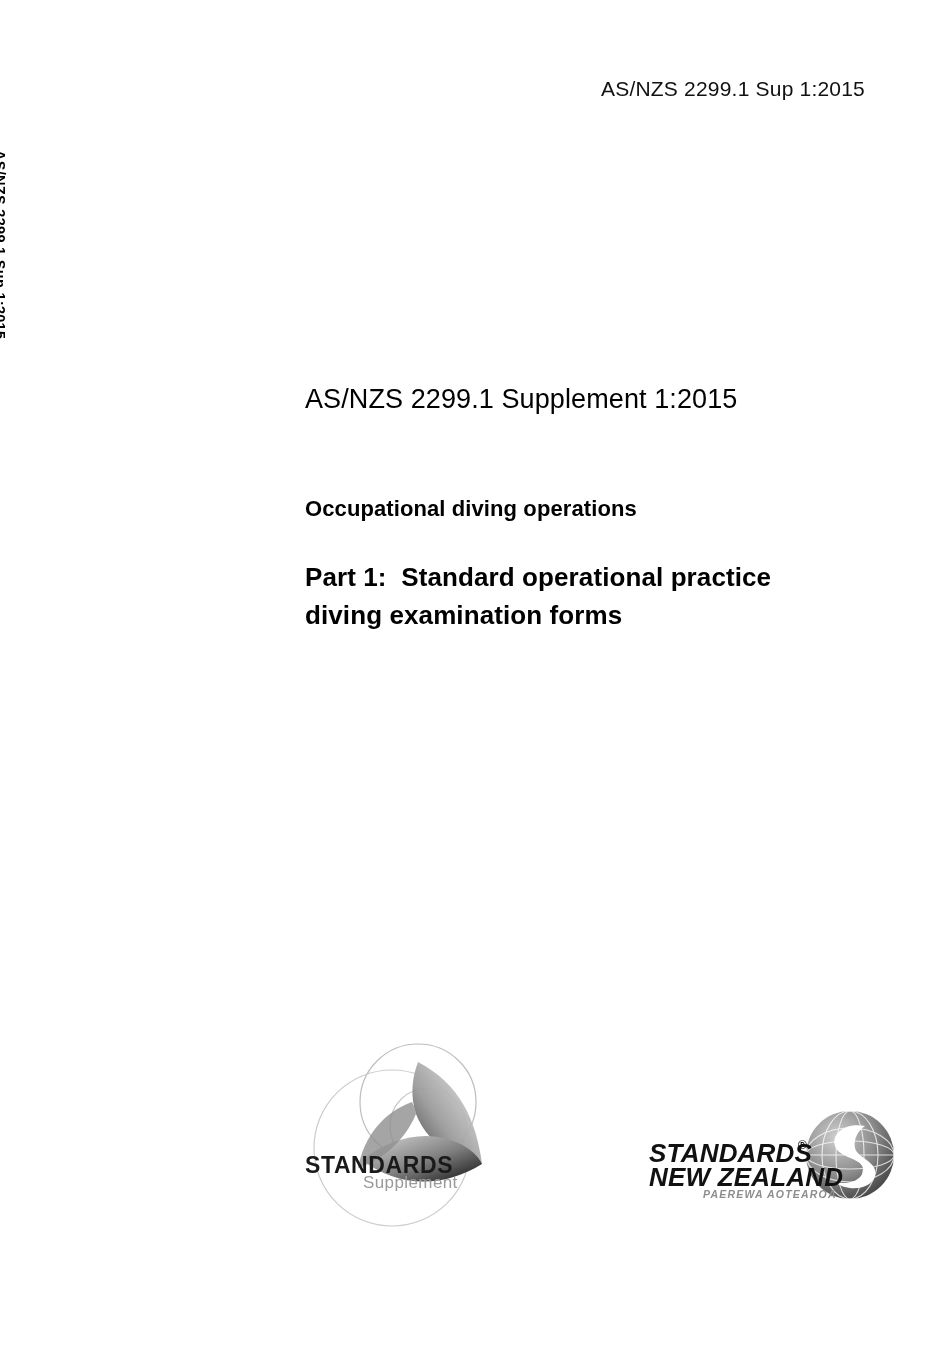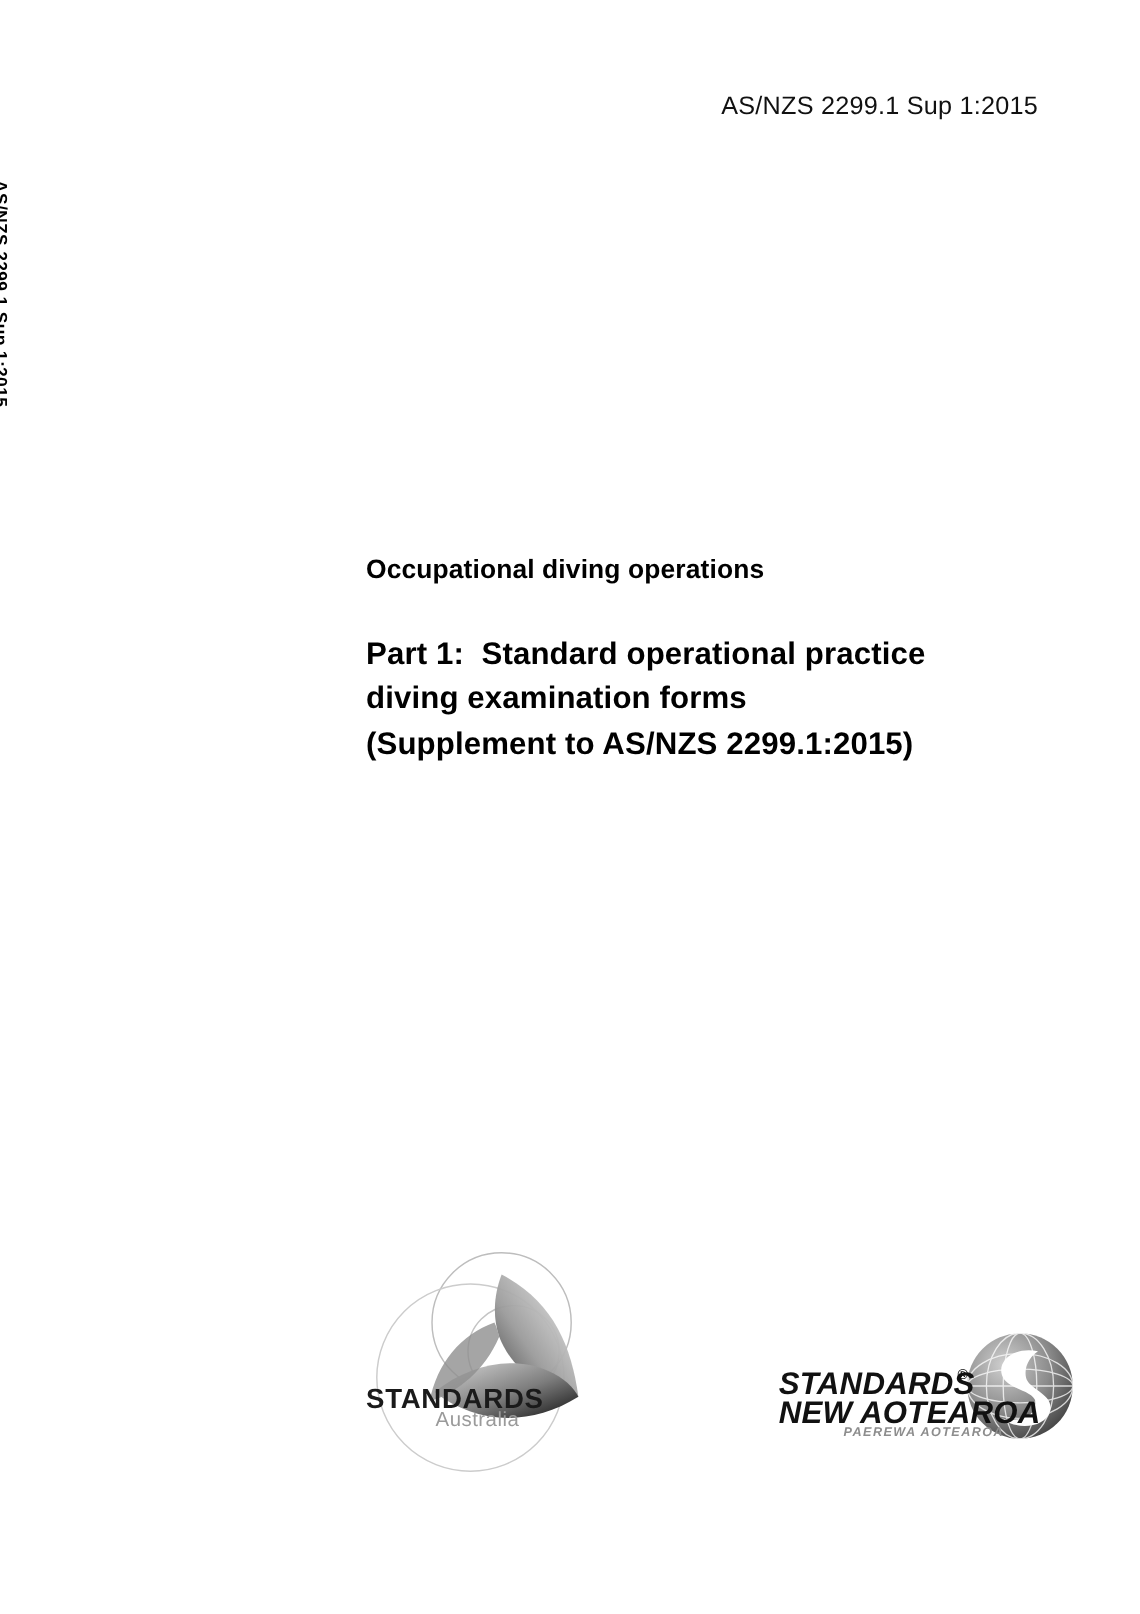--- a/index.html
+++ b/index.html
@@ -170,27 +170,27 @@
 
 <div class="page">
 
   <div class="header-code">AS/NZS 2299.1 Sup 1:2015</div>
 
   <div class="spine">
     <div class="spine-text">AS/NZS 2299.1 Sup 1:2015</div>
   </div>
 
   <div class="title-block">
+    <div class="doc-designation">AS/NZS 2299.1 Supplement 1:2015</div>
 
     <div class="doc-title">Occupational diving operations</div>
 
     <div class="doc-subtitle">
       <span class="line">Part 1:  Standard operational practice</span>
       <span class="line">diving examination forms</span>
-      <span class="line">(Supplement to AS/NZS 2299.1:2015)</span>
     </div>
   </div>
 
   <div class="logos">
 
     <div class="logo-sa">
       <svg width="230" height="240" viewBox="0 0 230 240">
         <defs>
           <linearGradient id="saGradA" x1="0" y1="0" x2="1" y2="1">
             <stop offset="0%" stop-color="#d9d9d9"></stop>
@@ -204,21 +204,21 @@
           </linearGradient>
         </defs>
         <circle cx="118" cy="62" r="58" fill="none" stroke="#bdbdbd" stroke-width="1.2"></circle>
         <circle cx="92" cy="108" r="78" fill="none" stroke="#cccccc" stroke-width="1.2"></circle>
         <circle cx="128" cy="86" r="38" fill="none" stroke="#c4c4c4" stroke-width="1.2"></circle>
         <path d="M118 22 C160 44 176 80 182 124 C150 118 126 100 116 74 C110 56 112 38 118 22 Z" fill="url(#saGradB)" opacity="0.95"></path>
         <path d="M182 124 C140 150 96 146 62 120 C92 96 128 90 156 102 C170 108 178 116 182 124 Z" fill="url(#saGradA)"></path>
         <path d="M116 74 C104 102 82 120 58 128 C64 96 84 72 112 62 C114 66 115 70 116 74 Z" fill="#8f8f8f" opacity="0.8"></path>
       </svg>
       <div class="sa-wordmark">STANDARDS</div>
-      <div class="sa-sub">Australia</div>
+      <div class="sa-sub">Supplement</div>
     </div>
 
     <div class="logo-snz">
       <svg width="110" height="120" viewBox="0 0 110 120" style="position:absolute;left:150px;top:0px;">
         <defs>
           <radialGradient id="snzBall" cx="35%" cy="30%" r="80%">
             <stop offset="0%" stop-color="#cfcfcf"></stop>
             <stop offset="55%" stop-color="#8a8a8a"></stop>
             <stop offset="100%" stop-color="#3d3d3d"></stop>
           </radialGradient>
@@ -228,19 +228,19 @@
           <ellipse cx="55" cy="55" rx="44" ry="14"></ellipse>
           <ellipse cx="55" cy="55" rx="44" ry="27"></ellipse>
           <ellipse cx="55" cy="55" rx="14" ry="44"></ellipse>
           <ellipse cx="55" cy="55" rx="28" ry="44"></ellipse>
           <line x1="11" y1="55" x2="99" y2="55"></line>
         </g>
         <path d="M70 26 C50 22 36 34 40 46 C44 58 66 58 68 68 C70 78 56 86 40 82 C52 92 76 90 80 76 C84 62 62 58 60 48 C58 38 64 30 70 26 Z" fill="#ffffff"></path>
       </svg>
       <div class="snz-line1">STANDARDS</div>
       <div class="snz-reg">®</div>
-      <div class="snz-line2">NEW AOTEAROA</div>
+      <div class="snz-line2">NEW ZEALAND</div>
       <div class="snz-maori">PAEREWA AOTEAROA</div>
     </div>
 
   </div>
 
 </div>
 
 </body></html>

